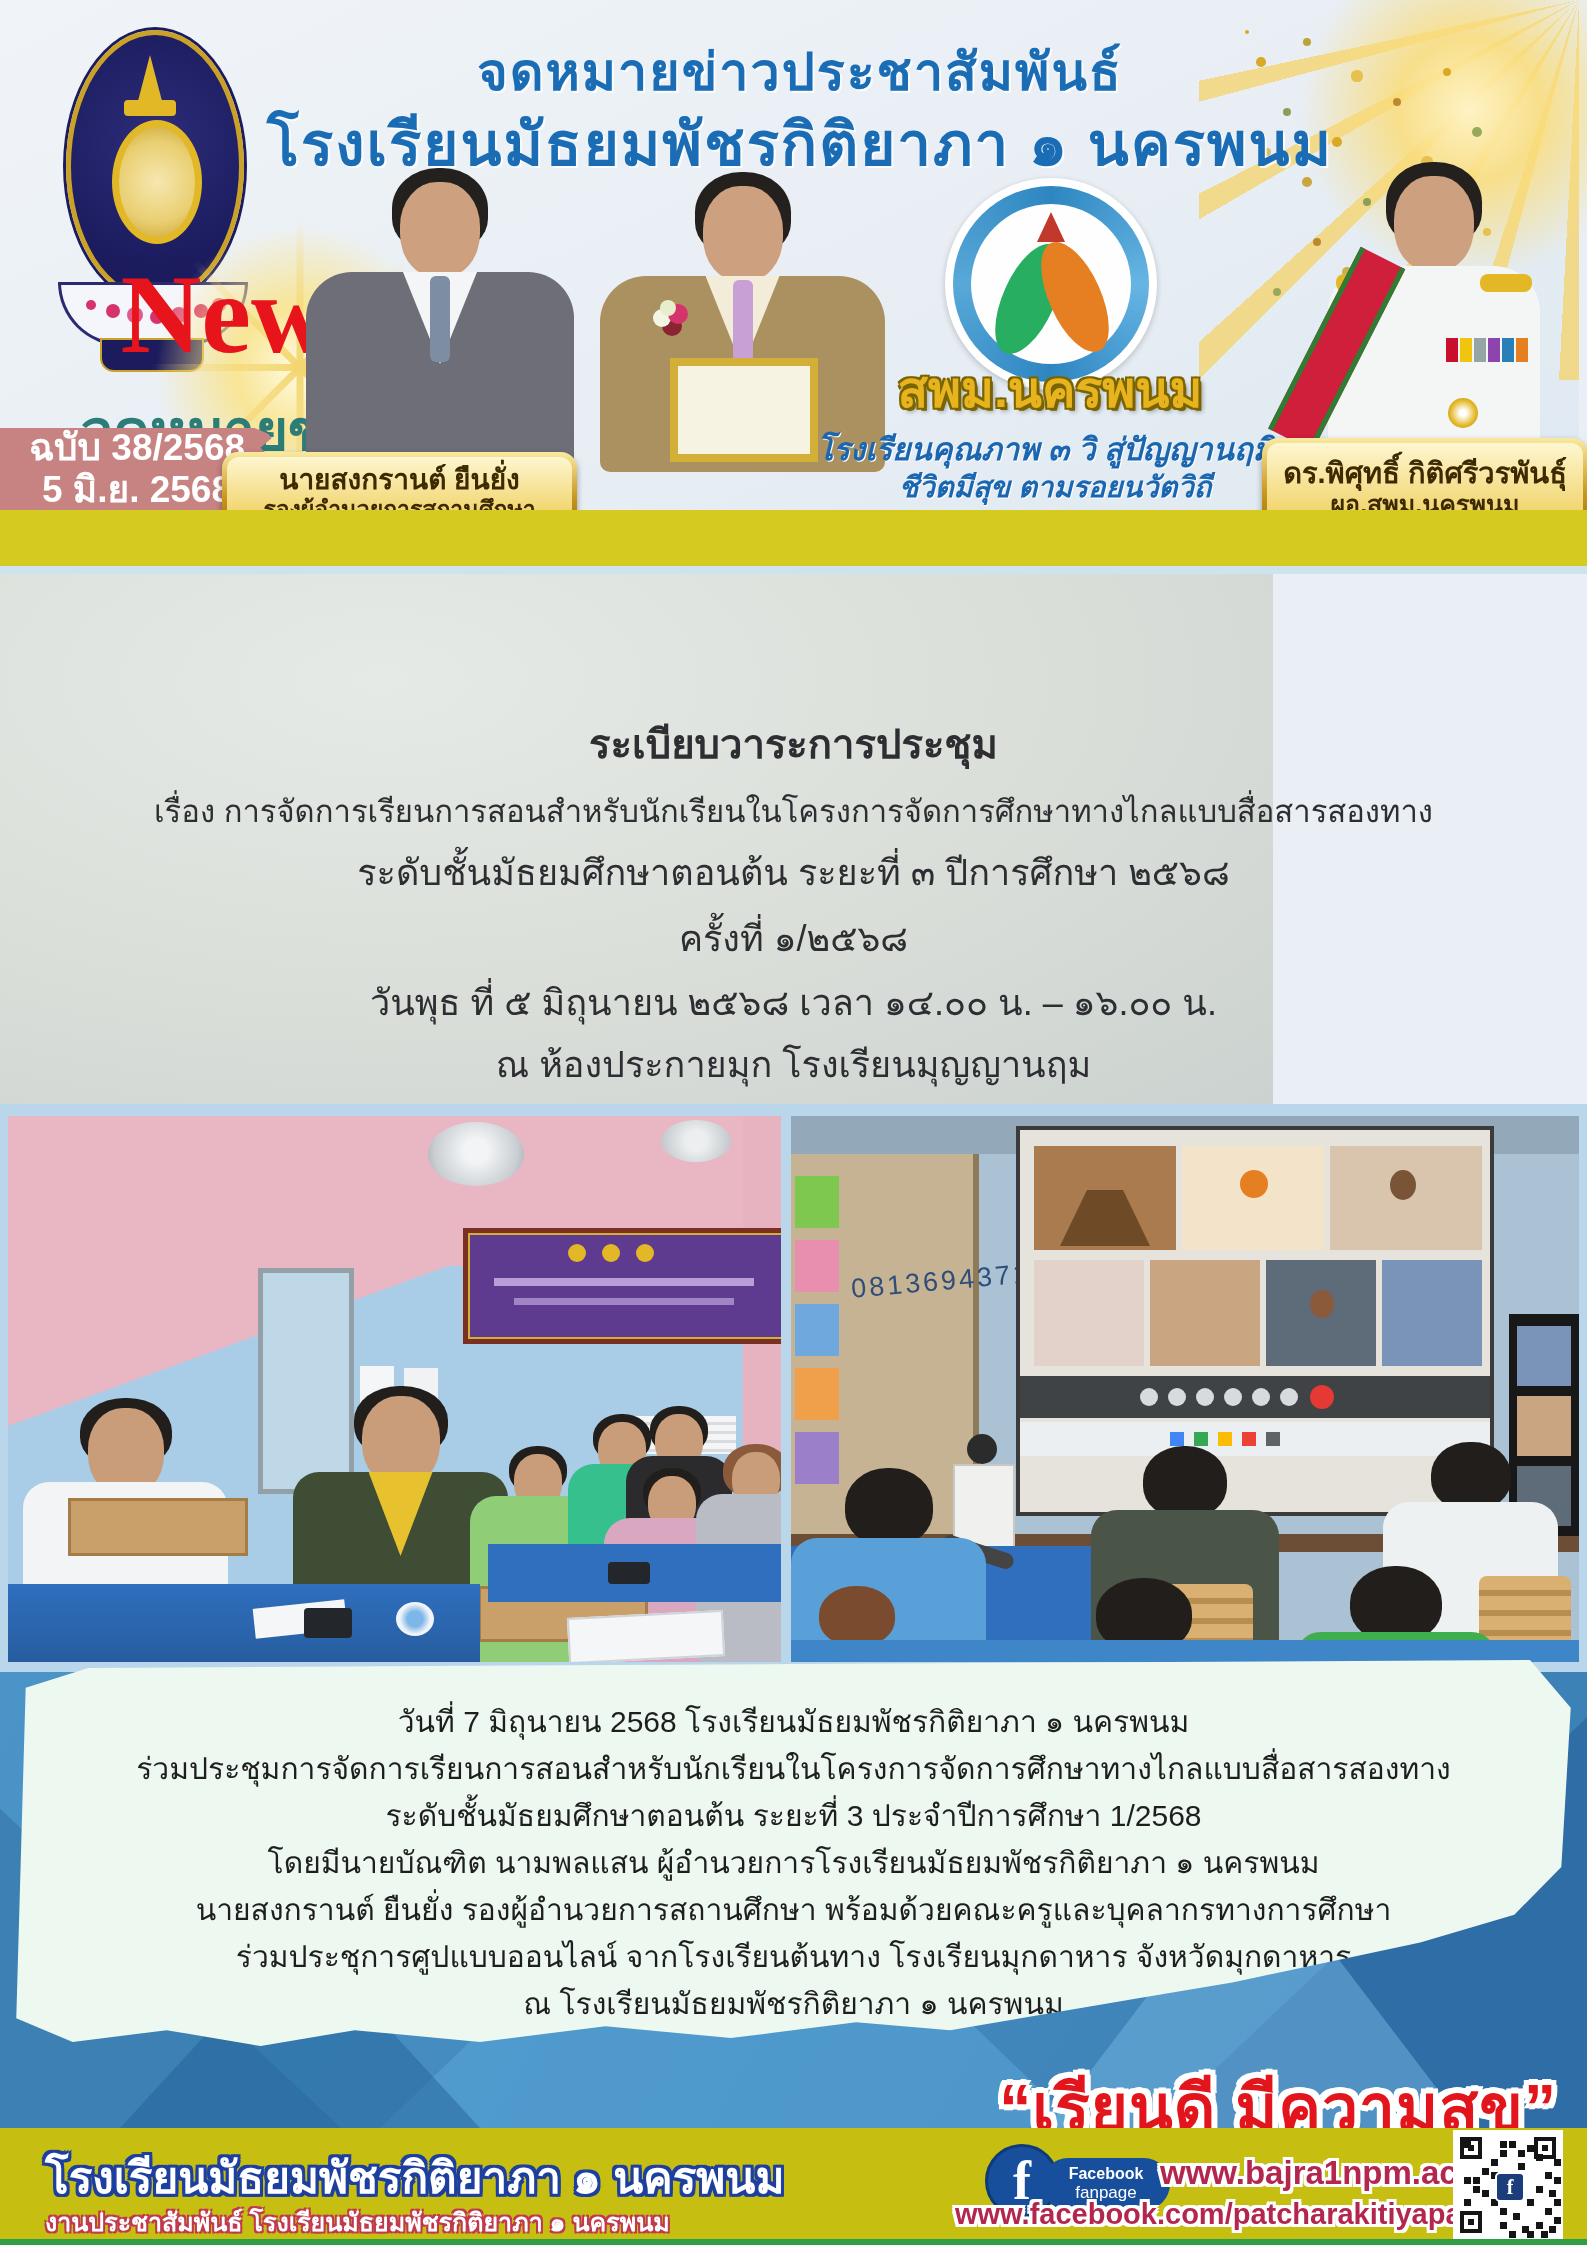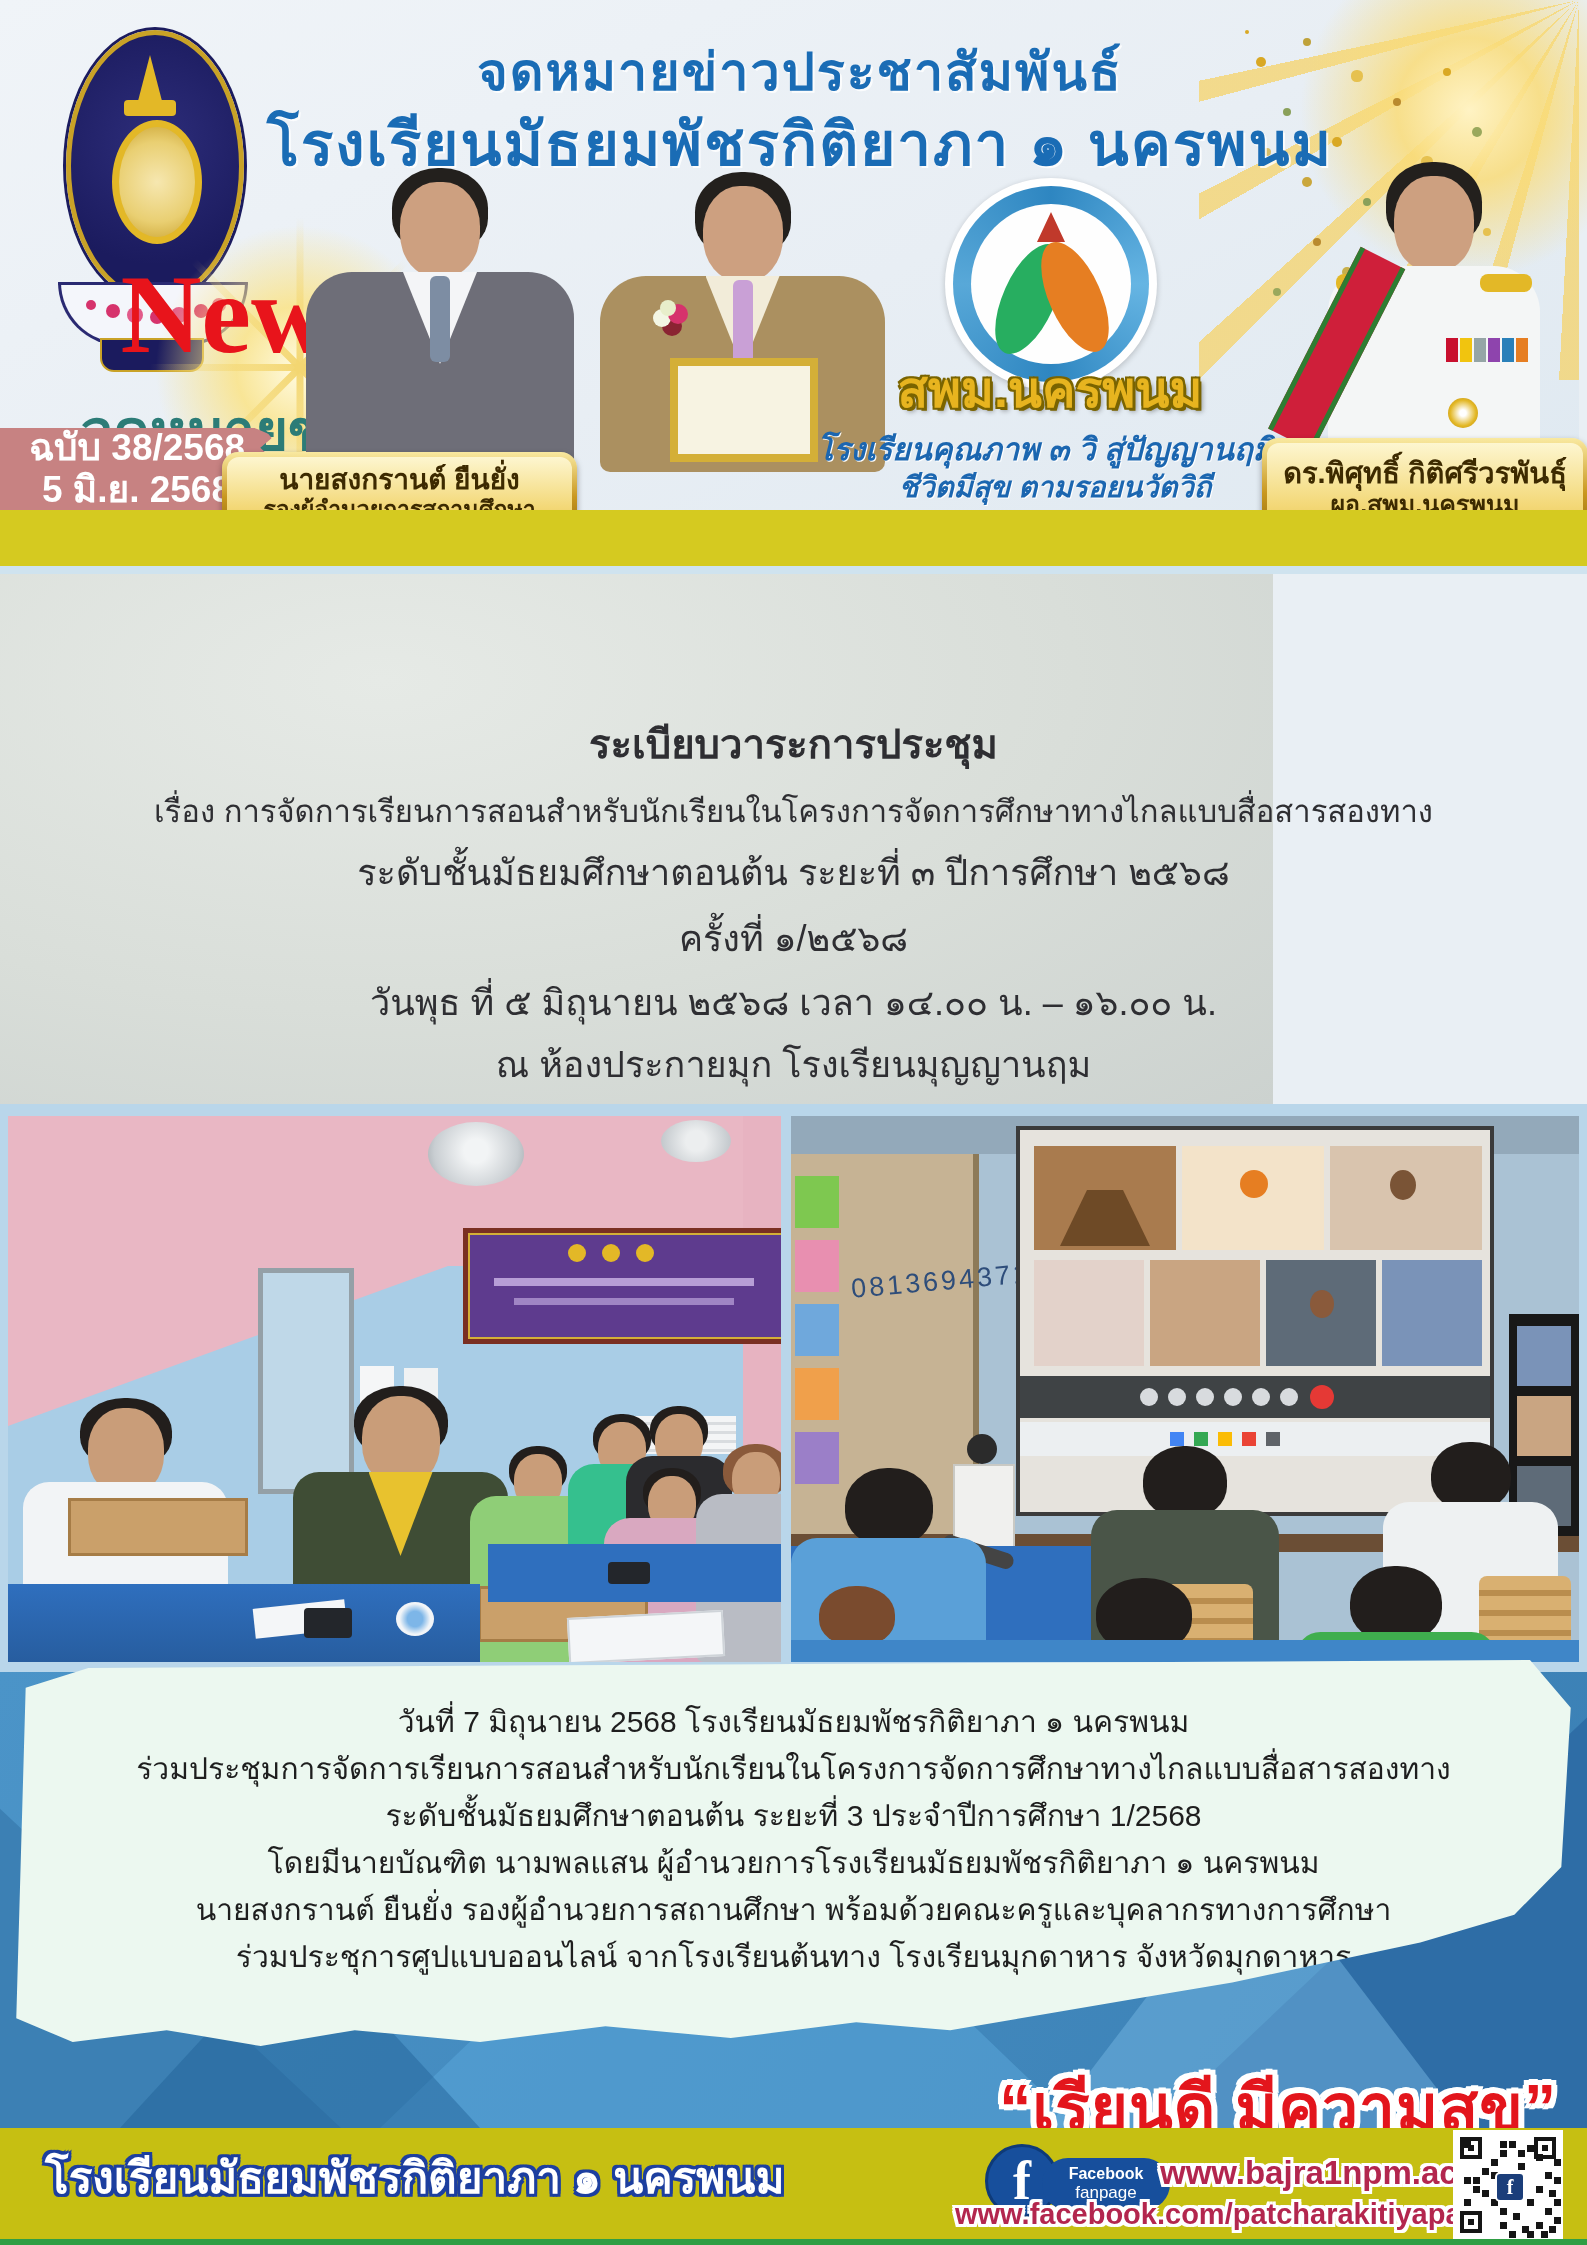--- a/index.html
+++ b/index.html
@@ -406,26 +406,28 @@
     <div class="tri" style="left:120px;top:260px;width:360px;height:196px;background:#1f5f94;clip-path:polygon(0 100%,50% 0,100% 100%);opacity:.45;"></div>
   </div>
 
   <div class="abs summary-paper">
     <div class="sum-line" style="top:38px;">วันที่ 7 มิถุนายน 2568 โรงเรียนมัธยมพัชรกิติยาภา ๑ นครพนม</div>
     <div class="sum-line" style="top:85px;">ร่วมประชุมการจัดการเรียนการสอนสำหรับนักเรียนในโครงการจัดการศึกษาทางไกลแบบสื่อสารสองทาง</div>
     <div class="sum-line" style="top:132px;">ระดับชั้นมัธยมศึกษาตอนต้น ระยะที่ 3 ประจำปีการศึกษา 1/2568</div>
     <div class="sum-line" style="top:179px;">โดยมีนายบัณฑิต นามพลแสน ผู้อำนวยการโรงเรียนมัธยมพัชรกิติยาภา ๑ นครพนม</div>
     <div class="sum-line" style="top:226px;">นายสงกรานต์ ยืนยั่ง รองผู้อำนวยการสถานศึกษา พร้อมด้วยคณะครูและบุคลากรทางการศึกษา</div>
     <div class="sum-line" style="top:273px;">ร่วมประชุการศูปแบบออนไลน์ จากโรงเรียนต้นทาง โรงเรียนมุกดาหาร จังหวัดมุกดาหาร</div>
+    <div class="sum-line" style="top:320px;">ณ  โรงเรียนมัธยมพัชรกิติยาภา ๑ นครพนม</div>
   </div>
 
   <div class="abs slogan">“เรียนดี มีความสุข”</div>
 
   <div class="abs footer">
     <div class="f-school">โรงเรียนมัธยมพัชรกิติยาภา ๑ นครพนม</div>
+    <div class="f-dept">งานประชาสัมพันธ์ โรงเรียนมัธยมพัชรกิติยาภา ๑ นครพนม</div>
 
     <div class="fb-circle">
       <div class="fb-f">f</div>
     </div>
     <div class="fb-badge">
       <span style="font-size:16px;font-weight:bold;">Facebook</span>
       <span style="font-size:17px;">fanpage</span>
     </div>
 
     <div class="f-web stroke-w">www.bajra1npm.ac.th</div>

